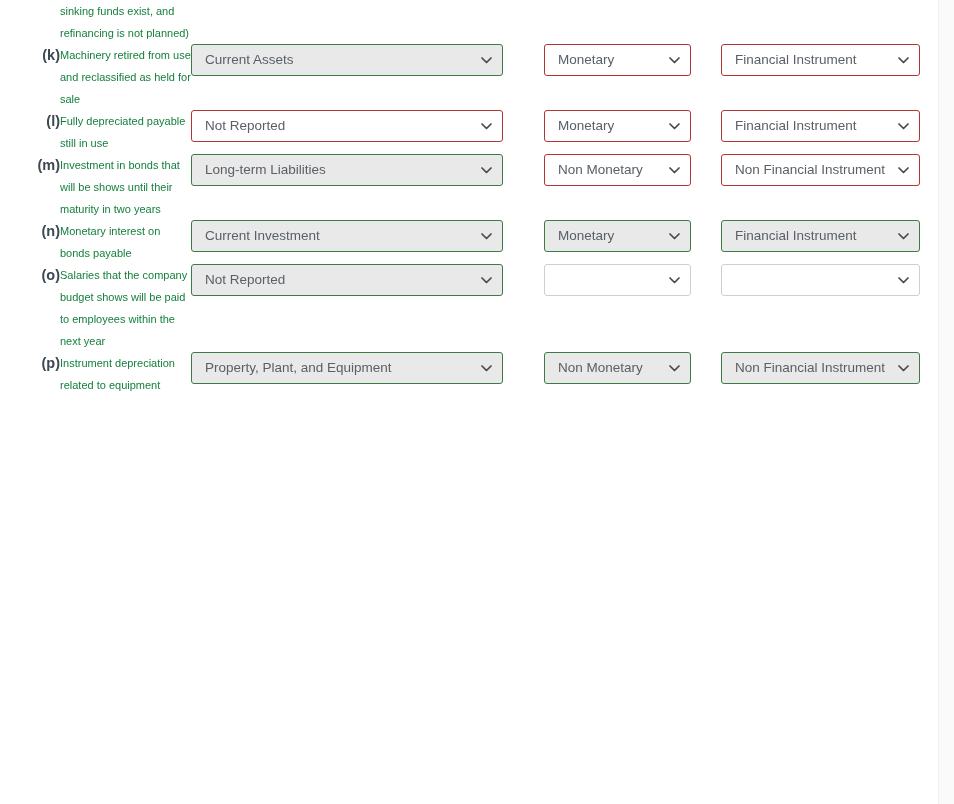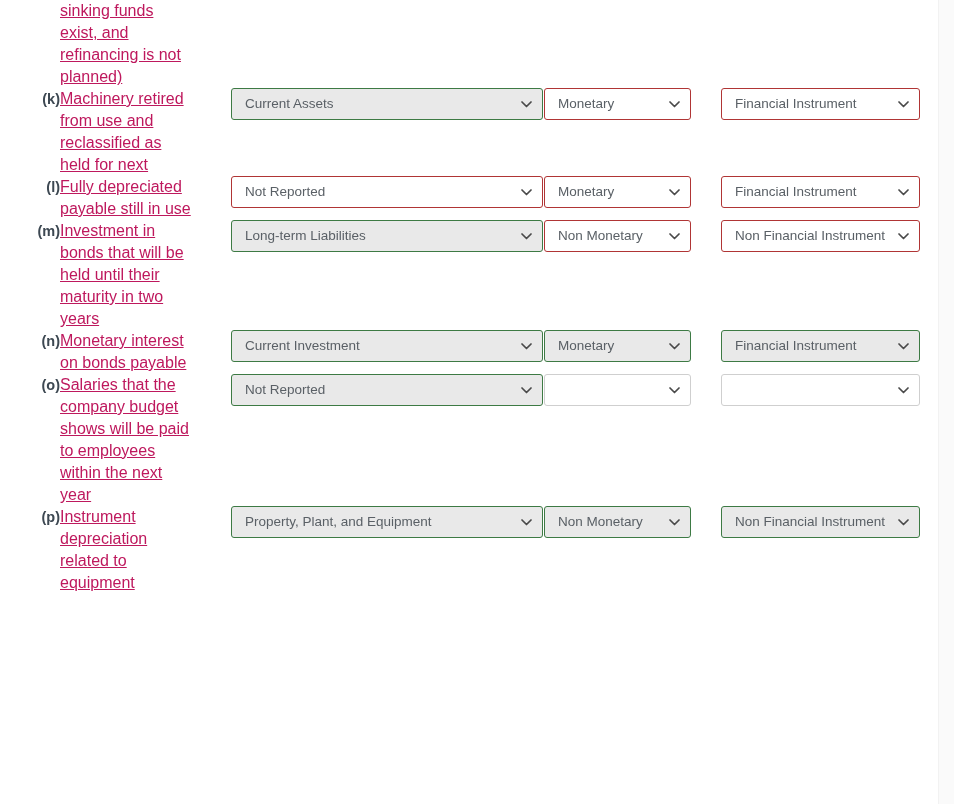--- a/index.html
+++ b/index.html
@@ -53,28 +53,27 @@
     font-size: 14.5px;
     font-weight: bold;
     color: #3d4852;
     text-align: right;
     padding-right: 12px;
     padding-top: 7px;
     line-height: 22px;
     box-sizing: border-box;
   }
   .item-desc {
-    font-size: 16px;
-    color: #be185d;
+    font-size: 11px;
+    color: #15803d;
     line-height: 22px;
     padding-top: 7px;
     padding-right: 10px;
     box-sizing: border-box;
     word-wrap: break-word;
-    text-decoration: underline;
   }
   .item-desc.continuation { padding-top: 0; }
 
   
   .select-cell {
     padding-top: 8px;
     padding-right: 10px;
     box-sizing: border-box;
   }
 
@@ -120,21 +119,21 @@
   }
   .dropdown.state-incorrect {
     border-color: #b03535;
     background: #ffffff;
   }
   .dropdown.state-empty {
     border-color: #cfcfcf;
     background: #ffffff;
   }
 
-  .dd-width-class    { width: 312px; margin-left: 40px; }
+  .dd-width-class    { width: 312px; }
   .dd-width-monetary { width: 147px; }
   .dd-width-instr    { width: 199px; }
 </style>
 </head>
 <body>
 
 <div id="right-gutter"></div>
 
 <table id="exercise-table">
   <colgroup>
@@ -147,21 +146,21 @@
   <tbody id="table-body">
       <tr>
         <td class="item-label"></td>
         <td class="item-desc continuation">sinking funds exist, and refinancing is not planned)</td>
         <td class="select-cell"></td>
         <td class="select-cell"></td>
         <td class="select-cell"></td>
       </tr>
       <tr>
         <td class="item-label">(k)</td>
-        <td class="item-desc">Machinery retired from use and reclassified as held for next</td>
+        <td class="item-desc">Machinery retired from use and reclassified as held for sale</td>
         <td class="select-cell">
           <div class="dropdown state-correct dd-width-class">
             <span class="dd-text">Current Assets</span>
             <span class="dd-arrow">
               <svg width="11" height="7" viewBox="0 0 11 7" aria-hidden="true">
                 <path d="M1 1 L5.5 5.5 L10 1" fill="none" stroke="#4a4a4a" stroke-width="1.7" stroke-linecap="round" stroke-linejoin="round"></path>
               </svg>
             </span>
           </div>
         </td>
@@ -215,21 +214,21 @@
             <span class="dd-arrow">
               <svg width="11" height="7" viewBox="0 0 11 7" aria-hidden="true">
                 <path d="M1 1 L5.5 5.5 L10 1" fill="none" stroke="#4a4a4a" stroke-width="1.7" stroke-linecap="round" stroke-linejoin="round"></path>
               </svg>
             </span>
           </div>
         </td>
       </tr>
       <tr>
         <td class="item-label">(m)</td>
-        <td class="item-desc">Investment in bonds that will be held until their maturity in two years</td>
+        <td class="item-desc">Investment in bonds that will be shows until their maturity in two years</td>
         <td class="select-cell">
           <div class="dropdown state-correct dd-width-class">
             <span class="dd-text">Long-term Liabilities</span>
             <span class="dd-arrow">
               <svg width="11" height="7" viewBox="0 0 11 7" aria-hidden="true">
                 <path d="M1 1 L5.5 5.5 L10 1" fill="none" stroke="#4a4a4a" stroke-width="1.7" stroke-linecap="round" stroke-linejoin="round"></path>
               </svg>
             </span>
           </div>
         </td>

